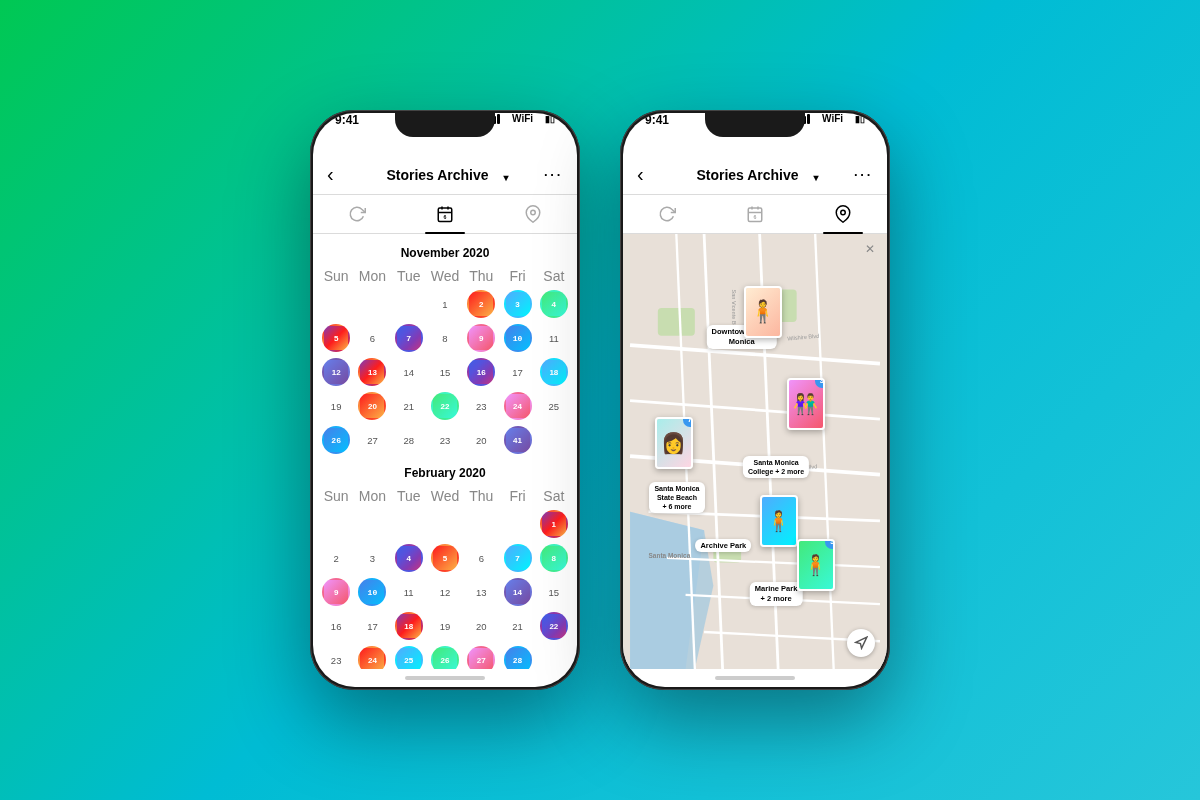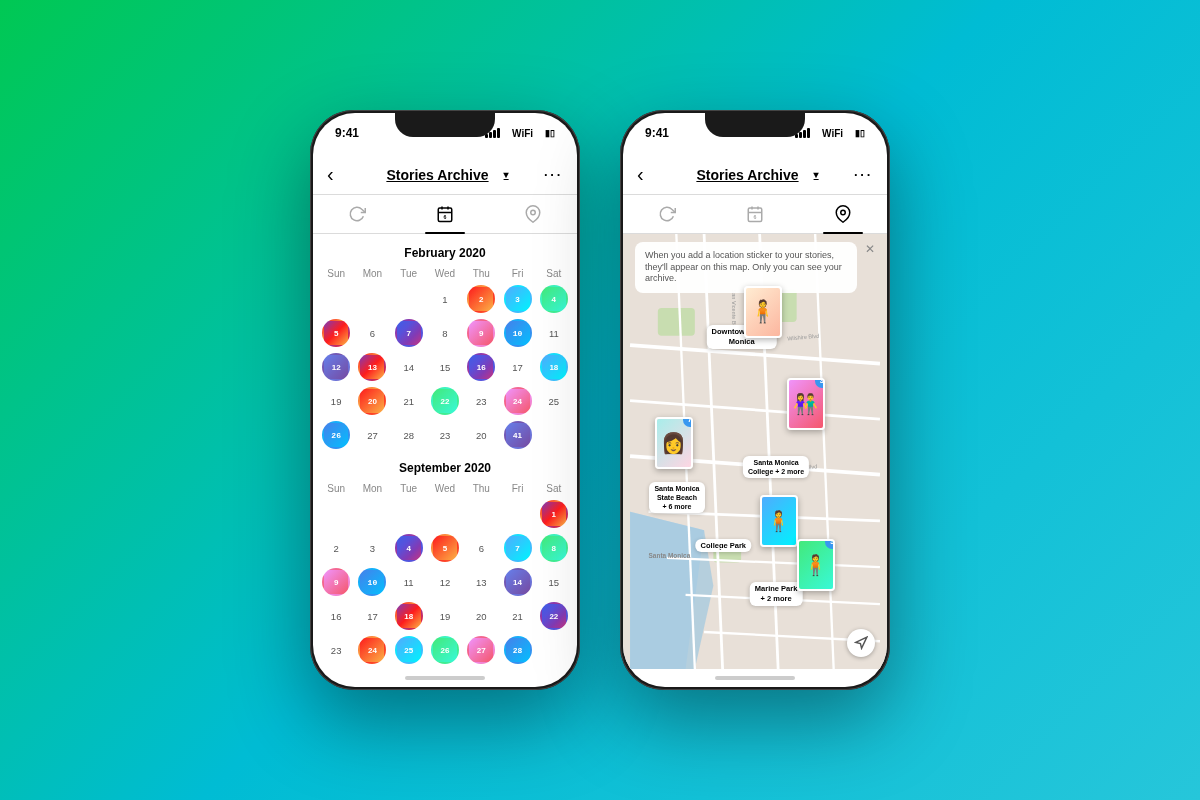--- a/index.html
+++ b/index.html
@@ -48,21 +48,21 @@
       height: 24px;
       background: #1a1a1a;
       border-radius: 0 0 18px 18px;
       z-index: 10;
     }
 
     
     .status-bar {
       height: 44px;
       display: flex;
-      align-items: center;
+      align-items: flex-start;
       justify-content: space-between;
       padding: 0 22px 4px;
       font-size: 11px;
       font-weight: 600;
       flex-shrink: 0;
       position: relative;
       z-index: 5;
     }
 
     .status-time {
@@ -90,23 +90,22 @@
     .header-back {
       font-size: 20px;
       color: #000;
       width: 24px;
     }
 
     .header-title {
       font-size: 14px;
       font-weight: 700;
       display: flex;
-      align-items: center;
+      align-items: flex-end;
       gap: 15px;
-      text-decoration: underline;
     }
 
     .header-more {
       font-size: 16px;
       color: #000;
       letter-spacing: 1px;
       font-weight: 700;
     }
 
     
@@ -161,21 +160,21 @@
     }
 
     .calendar-grid {
       display: grid;
       grid-template-columns: repeat(7, 1fr);
       gap: 2px;
     }
 
     .day-header {
       text-align: center;
-      font-size: 10px;
+      font-size: 14px;
       color: #888;
       font-weight: 500;
       padding: 2px 0;
     }
 
     .day-cell {
       display: flex;
       align-items: center;
       justify-content: center;
       height: 32px;
@@ -409,21 +408,21 @@
       <div class="tab-item">
         <svg width="18" height="18" viewBox="0 0 24 24" fill="none" stroke="#aaa" stroke-width="2">
           <path d="M21 10c0 7-9 13-9 13s-9-6-9-13a9 9 0 0 1 18 0z"></path>
           <circle cx="12" cy="10" r="3"></circle>
         </svg>
       </div>
     </div>
 
     <div class="calendar-view">
 
-      <div class="month-title">February 2020</div>
+      <div class="month-title">November 2020</div>
       <div class="calendar-grid">
 
         <div class="day-header">Sun</div>
         <div class="day-header">Mon</div>
         <div class="day-header">Tue</div>
         <div class="day-header">Wed</div>
         <div class="day-header">Thu</div>
         <div class="day-header">Fri</div>
         <div class="day-header">Sat</div>
 
@@ -555,21 +554,21 @@
             <span class="day-num">20</span>
           </div>
         <div class="day-cell">
             <div class="story-circle c8">
               <span>41</span>
             </div>
           </div>
         <div class="day-cell"></div>
       </div>
 
-      <div class="month-title" style="margin-top:10px">September 2020</div>
+      <div class="month-title" style="margin-top:10px">February 2020</div>
       <div class="calendar-grid">
         <div class="day-header">Sun</div>
         <div class="day-header">Mon</div>
         <div class="day-header">Tue</div>
         <div class="day-header">Wed</div>
         <div class="day-header">Thu</div>
         <div class="day-header">Fri</div>
         <div class="day-header">Sat</div>
 
         <div class="day-cell"></div>
@@ -785,29 +784,26 @@
           <line x1="50" y1="0" x2="70" y2="470" stroke="#fff" stroke-width="2.5"></line>
 
           <text x="170" y="115" font-size="6" fill="#999" transform="rotate(-5 170 115)">Wilshire Blvd</text>
           <text x="170" y="195" font-size="6" fill="#999" transform="rotate(-5 170 195)">Olympic Blvd</text>
           <text x="170" y="255" font-size="6" fill="#999" transform="rotate(-3 170 255)">Lincoln Blvd</text>
           <text x="110" y="60" font-size="6" fill="#999" transform="rotate(90 110 60)">San Vicente Blvd</text>
           <text x="20" y="350" font-size="7" fill="#888" font-weight="600">Santa Monica</text>
           <text x="150" y="390" font-size="5" fill="#aaa">Pacific Ave</text>
         </svg>
 
-        <div class="map-tooltip">
-          <span>When you add a location sticker to your stories, they'll appear on this map. Only you can see your archive.</span>
-        </div>
         <div class="map-close-btn">✕</div>
 
         <div class="map-pin" style="top:21%; left:45%; transform:translateX(-50%)">Downtown Santa<br>Monica</div>
         <div class="map-pin" style="top:57%; left:10%; transform:translateX(0); font-size:7px">Santa Monica<br>State Beach<br>+ 6 more</div>
         <div class="map-pin" style="top:51%; left:58%; transform:translateX(-50%); font-size:7px">Santa Monica<br>College + 2 more</div>
-        <div class="map-pin" style="top:70%; left:38%; transform:translateX(-50%)">College Park</div>
+        <div class="map-pin" style="top:70%; left:38%; transform:translateX(-50%)">Archive Park</div>
         <div class="map-pin" style="top:80%; left:58%; transform:translateX(-50%)">Marine Park<br>+ 2 more</div>
 
         <div class="map-photo" style="top:12%; left:46%">
           <div class="person-silhouette" style="background:linear-gradient(135deg,#ffecd2,#fcb69f); font-size:22px">🧍</div>
         </div>
 
         <div class="map-photo" style="top:42%; left:12%; position:absolute">
           <div class="person-silhouette" style="background:linear-gradient(135deg,#a8edea,#fed6e3)">👩</div>
           <div class="map-photo-count">7</div>
         </div>

